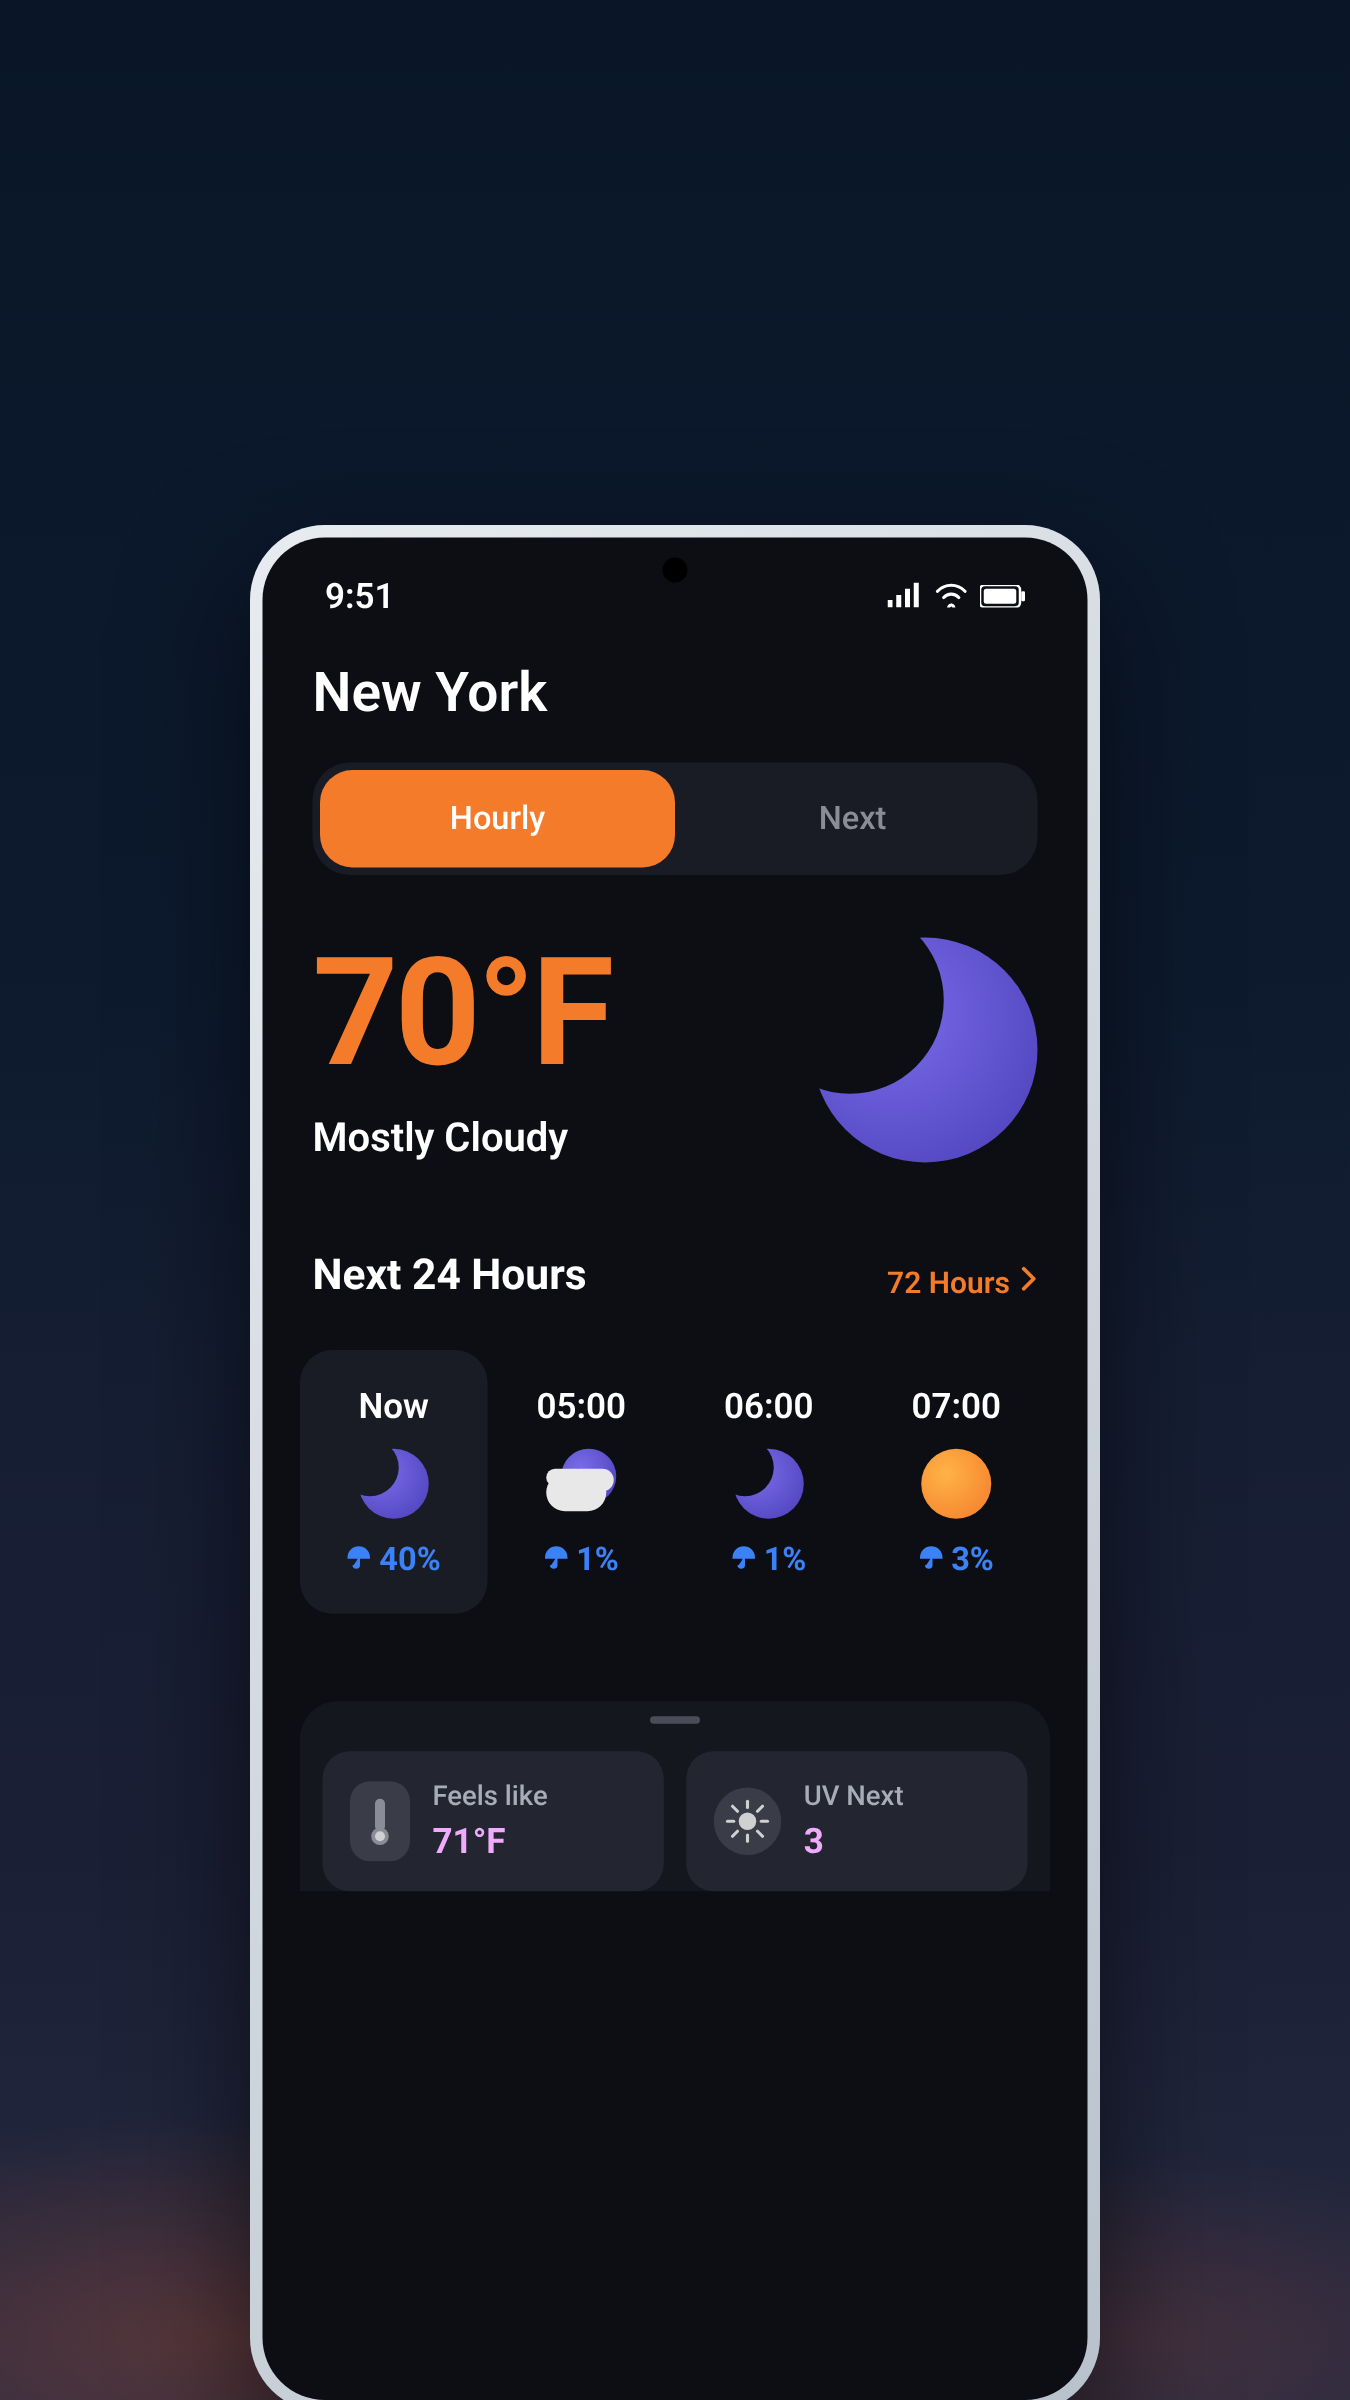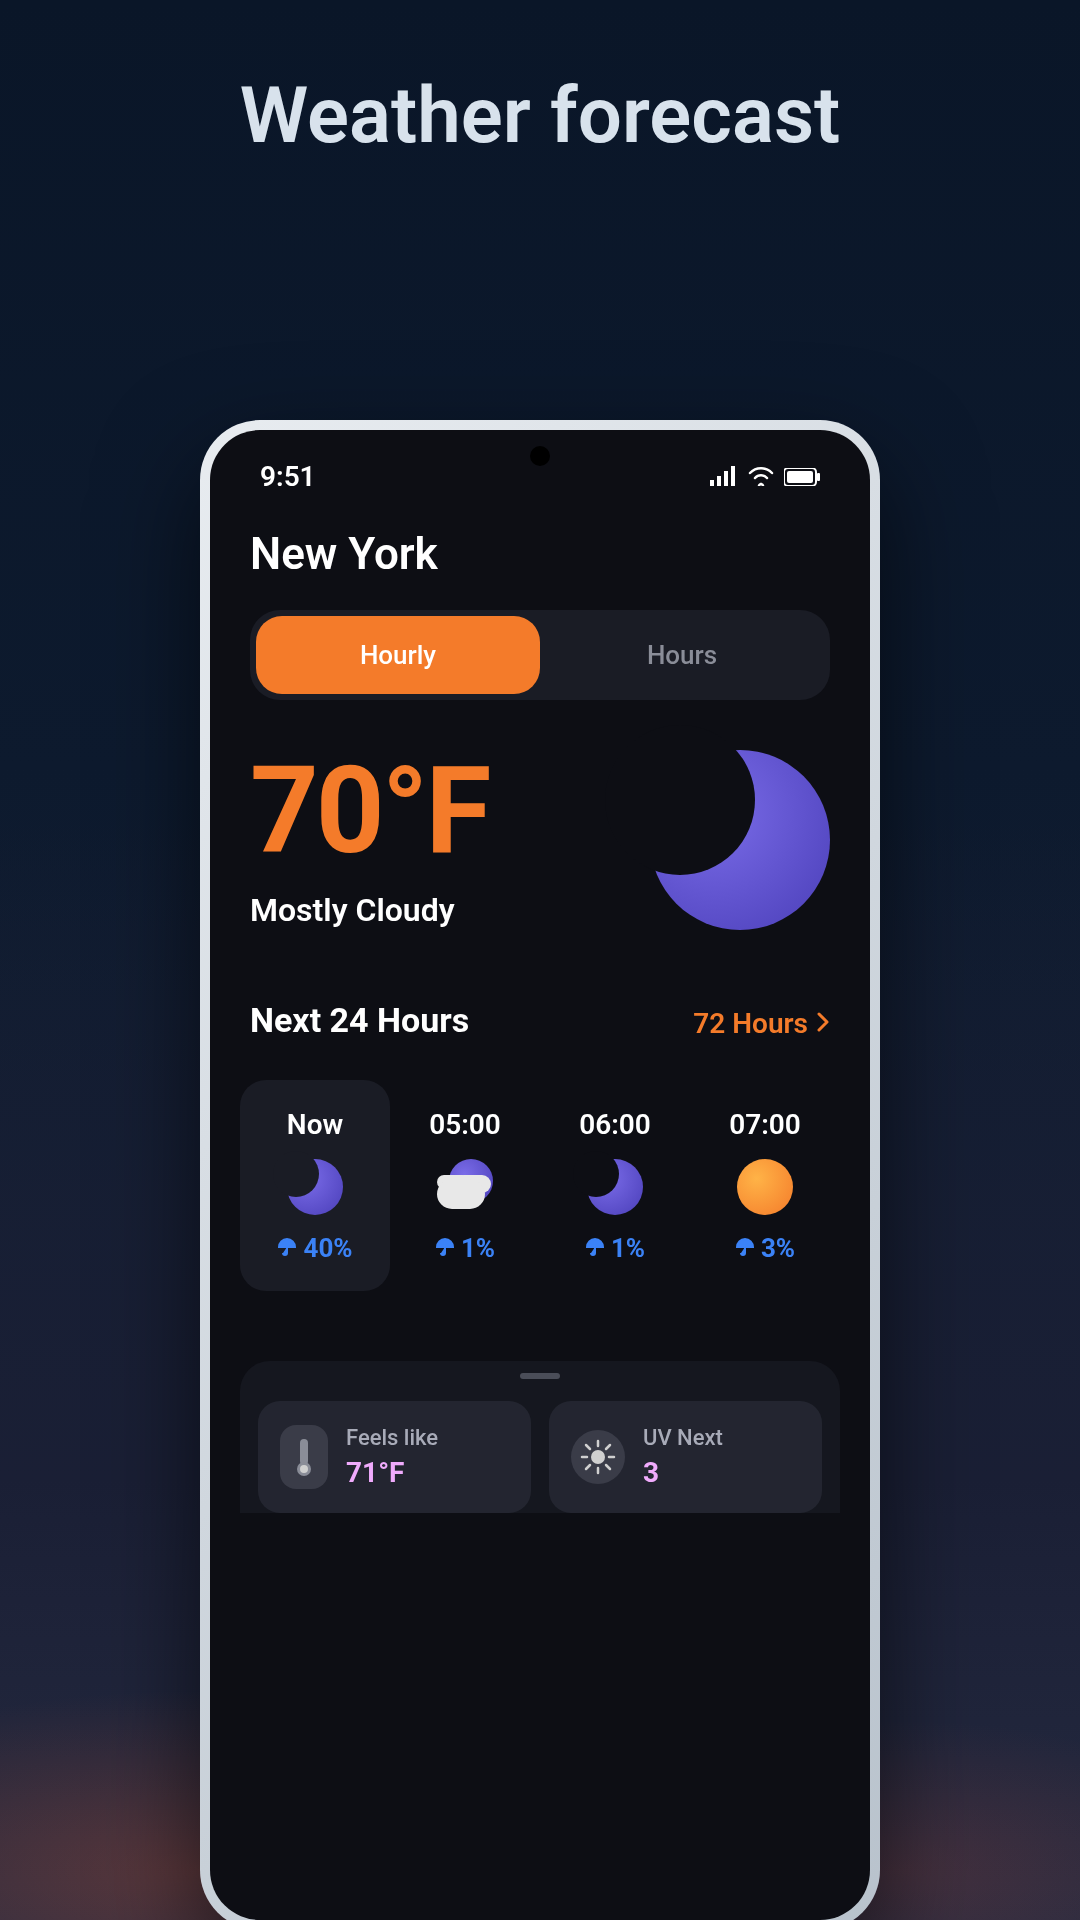--- a/index.html
+++ b/index.html
@@ -159,21 +159,21 @@
   top: -25px;
   left: -45px;
 }
 .section-head {
   display: flex;
   justify-content: space-between;
   align-items: flex-end;
   padding: 40px 10px 20px;
 }
 .section-title { color: #fff; font-size: 34px; font-weight: 700; }
-.section-link { color: #f47b2a; font-size: 28px; font-weight: 600; display: flex; align-items: center; gap: 8px; cursor: pointer; }
+.section-link { color: #f47b2a; font-size: 24px; font-weight: 600; display: flex; align-items: center; gap: 8px; cursor: pointer; }
 .hourly {
   display: flex;
   gap: 0;
   padding: 20px 0;
 }
 .hour-card {
   flex: 1;
   display: flex;
   flex-direction: column;
   align-items: center;
@@ -241,21 +241,20 @@
 }
 .metric-label { color: #a8abb8; font-size: 22px; font-weight: 500; }
 .metric-value { color: #f0abfc; font-size: 28px; font-weight: 700; margin-top: 6px; }
 </style>
 </head>
 <body>
 
 <div class="bg-mountains"></div>
 
 <div class="headline">
-  <h2>Weather forecast</h2>
 </div>
 
 <div class="phone">
   <div class="phone-frame">
     <div class="phone-screen">
       <div class="notch"></div>
 
       <div class="status-bar">
         <span>9:51</span>
         <div class="status-icons">
@@ -279,21 +278,21 @@
                 <rect x="33" y="5" width="3" height="8" rx="1" fill="#fff"></rect>
               </svg>
           </span>
         </div>
       </div>
 
       <div class="location">New York</div>
 
       <div class="tabs">
         <div class="tab active">Hourly</div>
-        <div class="tab inactive">Hours</div>
+        <div class="tab inactive">Next</div>
       </div>
 
       <div class="current">
         <div class="temp-block">
           <div class="temp">70°F</div>
           <div class="condition">Mostly Cloudy</div>
         </div>
         <div class="moon-big"></div>
       </div>
 

